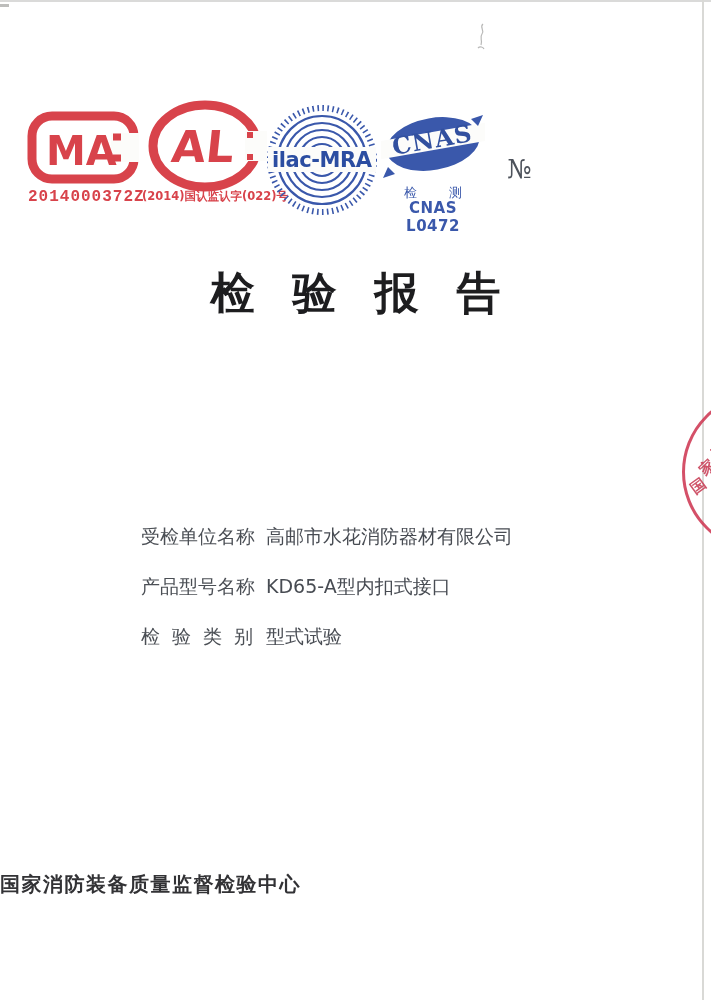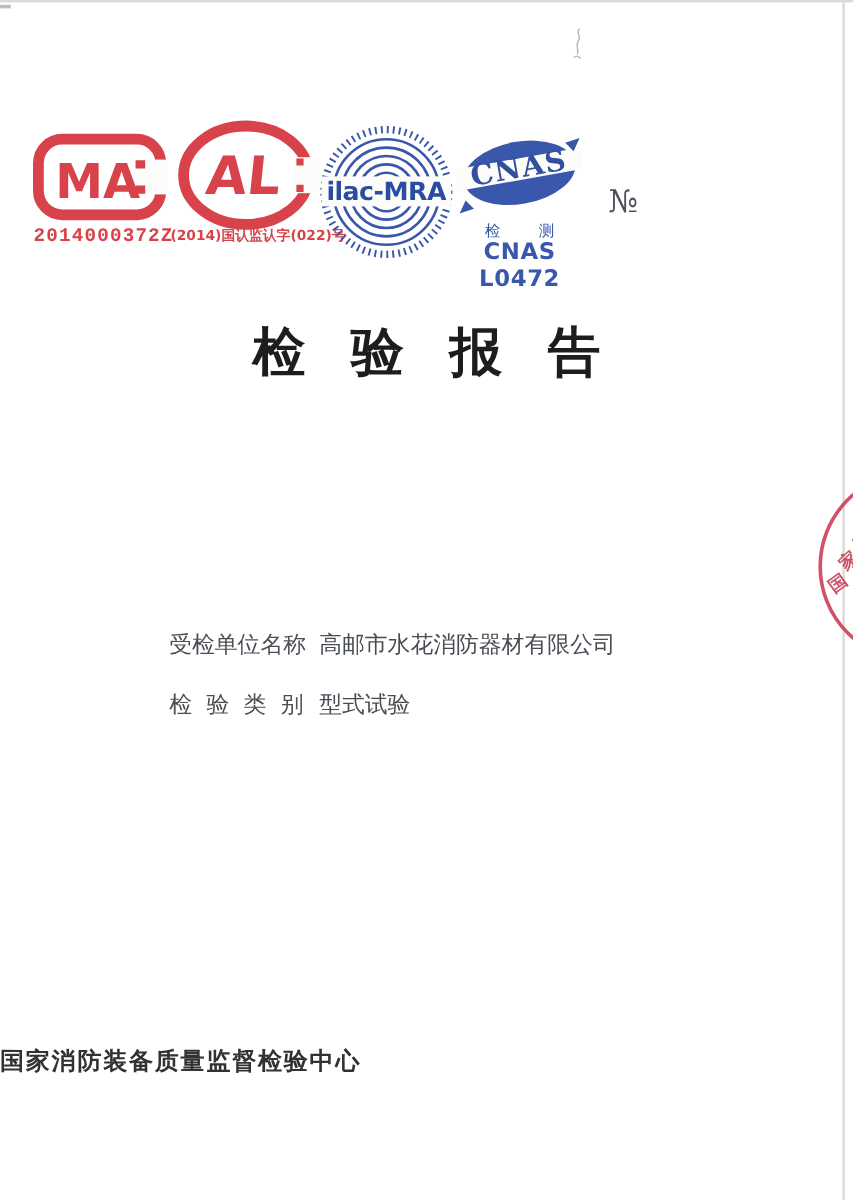--- a/index.html
+++ b/index.html
@@ -16,21 +16,21 @@
   .smudge{position:absolute;left:470px;top:20px;}
 
   
   .cma{position:absolute;left:27px;top:110px;}
   .cma-num{position:absolute;left:28px;top:188px;font-size:16px;font-weight:bold;color:#d8434b;letter-spacing:1px;font-family:Liberation Mono, monospace;}
   .cal{position:absolute;left:147px;top:99px;}
   .cal-cap{position:absolute;left:142px;top:189px;font-size:11.5px;font-weight:bold;color:#d8434b;white-space:pre;}
   .ilac{position:absolute;left:266px;top:104px;}
   .cnas{position:absolute;left:381px;top:110px;}
   .cnas-cn{position:absolute;left:381px;top:184px;width:104px;text-align:center;font-size:13px;color:#3a58ab;letter-spacing:14px;text-indent:14px;white-space:pre;}
-  .cnas-code{position:absolute;left:381px;top:199px;width:104px;text-align:center;font-size:19px;font-weight:bold;color:#3a58ab;letter-spacing:.5px;}
+  .cnas-code{position:absolute;left:381px;top:199px;width:104px;text-align:center;font-size:15px;font-weight:bold;color:#3a58ab;letter-spacing:.5px;}
   .repno{position:absolute;left:507px;top:154px;display:flex;align-items:baseline;color:#4d525b;}
   .repno .sym{font-size:26px;font-family:"DejaVu Serif","Liberation Serif",serif;}
   .repno .val{font-size:21px;color:#656a73;letter-spacing:1px;margin-left:9px;}
 
   
   .title{position:absolute;top:264px;left:0;width:100%;text-align:center;
     font-size:44px;font-weight:700;color:#1d1d1f;letter-spacing:38px;text-indent:38px;white-space:nowrap;}
 
   
   .fields{position:absolute;left:141px;top:524px;}
@@ -110,20 +110,23 @@
     <span class="sym">№</span>
   </div>
 
   <div class="title">检验报告</div>
 
   <div class="fields">
     <div class="frow">
       <span class="flabel">受检单位名称</span><span class="fvalue">高邮市水花消防器材有限公司</span>
     </div>
     <div class="frow">
+      <span class="flabel">产品型号名称</span><span class="fvalue">KD65-A型内扣式接口</span>
+    </div>
+    <div class="frow">
       <span class="flabel">检验类别</span><span class="fvalue">型式试验</span>
     </div>
   </div>
 
   <div class="stamp">
     <span style="left:6px;top:82px;transform:rotate(-36deg);">国</span>
     <span style="left:15px;top:63px;transform:rotate(-43deg);">家</span>
     <span style="left:27px;top:46px;transform:rotate(-49deg);">消</span>
 
   </div>

